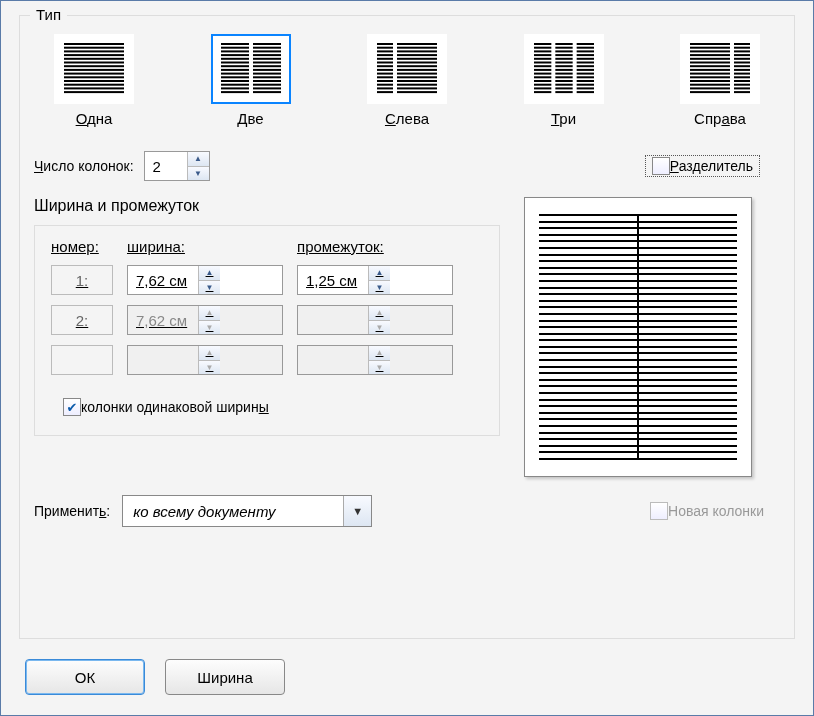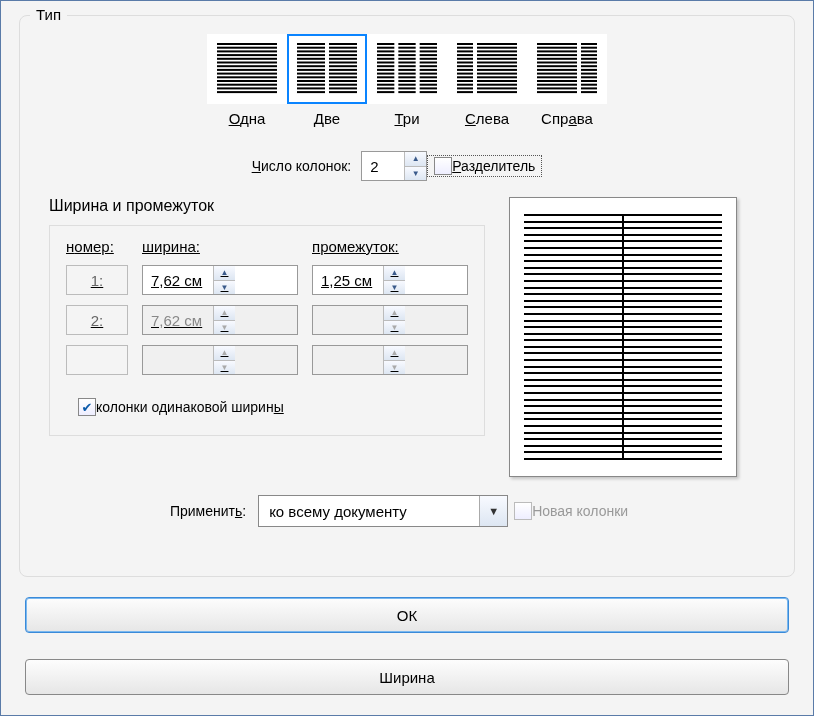--- a/index.html
+++ b/index.html
@@ -65,26 +65,25 @@
   }
   .content {
     flex: 1;
     background: #f4f4f4;
     padding: 14px 18px;
     display: flex;
     flex-direction: column;
   }
   .fieldset {
     border: 1px solid #ddd;
-    border-radius: 8px;
+    border-radius: 0;
     padding: 18px 14px 14px 14px;
     margin-bottom: 0;
     position: relative;
     background: #f4f4f4;
-    align-items: center;
   }
   .fieldset-label {
     position: absolute;
     top: -10px;
     left: 10px;
     background: #f4f4f4;
     padding: 0 6px;
     font-size: 15px;
   }
   .main-fieldset {
@@ -262,20 +261,21 @@
     justify-content: space-between;
     padding: 18px 10px 0 0;
   }
   .apply-left { display: flex; align-items: center; gap: 12px; }
   .combo {
     display: inline-flex;
     border: 1px solid #888;
     height: 32px;
     background: #fff;
     min-width: 250px;
+    font-style: italic;
   }
   .combo-text {
     flex: 1;
     padding: 0 10px;
     display: flex;
     align-items: center;
     font-size: 15px;
   }
   .combo-btn {
     width: 28px;
@@ -283,24 +283,23 @@
     background: linear-gradient(to bottom,#f8faff,#dde6f2);
     display: flex;
     align-items: center;
     justify-content: center;
     color: #333;
     font-size: 11px;
   }
 
   .buttons-row {
     display: flex;
-    justify-content: center;
-    gap: 26px;
+    justify-content: flex-start;
+    gap: 20px;
     padding: 20px 6px 6px 6px;
-    flex-direction: column;
   }
   .btn {
     min-width: 120px;
     height: 36px;
     border: 1px solid #888;
     background: linear-gradient(to bottom, #fdfdfd, #e6e6e6);
     border-radius: 4px;
     font-size: 15px;
     cursor: pointer;
     display: flex;
@@ -370,20 +369,55 @@
                 <rect x="32" y="25.900000000000002" width="28" height="2" fill="#000"></rect>
                 <rect x="32" y="29.6" width="28" height="2" fill="#000"></rect>
                 <rect x="32" y="33.300000000000004" width="28" height="2" fill="#000"></rect>
                 <rect x="32" y="37" width="28" height="2" fill="#000"></rect>
                 <rect x="32" y="40.7" width="28" height="2" fill="#000"></rect>
                 <rect x="32" y="44.400000000000006" width="28" height="2" fill="#000"></rect>
                 <rect x="32" y="48.1" width="28" height="2" fill="#000"></rect>
               </svg>
             </div>
             <div class="type-lbl"><span class="underline">Д</span>ве</div>
+          </div>
+          <div class="type-item">
+            <div class="type-icon">
+              <svg class="col-svg" viewBox="0 0 60 52">
+                <rect x="0" y="0" width="16.000000000000004" height="2" fill="#000"></rect>
+                <rect x="0" y="3.7" width="16.000000000000004" height="2" fill="#000"></rect>
+                <rect x="0" y="7.4" width="16.000000000000004" height="2" fill="#000"></rect>
+                <rect x="0" y="11.100000000000001" width="16.000000000000004" height="2" fill="#000"></rect>
+                <rect x="0" y="14.8" width="16.000000000000004" height="2" fill="#000"></rect>
+                <rect x="0" y="18.5" width="16.000000000000004" height="2" fill="#000"></rect>
+                <rect x="0" y="22.200000000000003" width="16.000000000000004" height="2" fill="#000"></rect>
+                <rect x="0" y="25.900000000000002" width="16.000000000000004" height="2" fill="#000"></rect>
+                <rect x="0" y="29.6" width="16.000000000000004" height="2" fill="#000"></rect>
+                <rect x="0" y="33.300000000000004" width="16.000000000000004" height="2" fill="#000"></rect>
+                <rect x="0" y="37" width="16.000000000000004" height="2" fill="#000"></rect>
+                <rect x="0" y="40.7" width="16.000000000000004" height="2" fill="#000"></rect>
+                <rect x="0" y="44.400000000000006" width="16.000000000000004" height="2" fill="#000"></rect>
+                <rect x="0" y="48.1" width="16.000000000000004" height="2" fill="#000"></rect>
+                <rect x="20.000000000000004" y="0" width="40" height="2" fill="#000"></rect>
+                <rect x="20.000000000000004" y="3.7" width="40" height="2" fill="#000"></rect>
+                <rect x="20.000000000000004" y="7.4" width="40" height="2" fill="#000"></rect>
+                <rect x="20.000000000000004" y="11.100000000000001" width="40" height="2" fill="#000"></rect>
+                <rect x="20.000000000000004" y="14.8" width="40" height="2" fill="#000"></rect>
+                <rect x="20.000000000000004" y="18.5" width="40" height="2" fill="#000"></rect>
+                <rect x="20.000000000000004" y="22.200000000000003" width="40" height="2" fill="#000"></rect>
+                <rect x="20.000000000000004" y="25.900000000000002" width="40" height="2" fill="#000"></rect>
+                <rect x="20.000000000000004" y="29.6" width="40" height="2" fill="#000"></rect>
+                <rect x="20.000000000000004" y="33.300000000000004" width="40" height="2" fill="#000"></rect>
+                <rect x="20.000000000000004" y="37" width="40" height="2" fill="#000"></rect>
+                <rect x="20.000000000000004" y="40.7" width="40" height="2" fill="#000"></rect>
+                <rect x="20.000000000000004" y="44.400000000000006" width="40" height="2" fill="#000"></rect>
+                <rect x="20.000000000000004" y="48.1" width="40" height="2" fill="#000"></rect>
+              </svg>
+            </div>
+            <div class="type-lbl"><span class="underline">С</span>лева</div>
           </div>
           <div class="type-item">
             <div class="type-icon">
               <svg class="col-svg" viewBox="0 0 60 52">
                 <rect x="0" y="0" width="17.333333333333332" height="2" fill="#000"></rect>
                 <rect x="0" y="3.7" width="17.333333333333332" height="2" fill="#000"></rect>
                 <rect x="0" y="7.4" width="17.333333333333332" height="2" fill="#000"></rect>
                 <rect x="0" y="11.100000000000001" width="17.333333333333332" height="2" fill="#000"></rect>
                 <rect x="0" y="14.8" width="17.333333333333332" height="2" fill="#000"></rect>
                 <rect x="0" y="18.5" width="17.333333333333332" height="2" fill="#000"></rect>
@@ -423,55 +457,20 @@
                 <rect x="42.666666666666664" y="40.7" width="17.333333333333332" height="2" fill="#000"></rect>
                 <rect x="42.666666666666664" y="44.400000000000006" width="17.333333333333332" height="2" fill="#000"></rect>
                 <rect x="42.666666666666664" y="48.1" width="17.333333333333332" height="2" fill="#000"></rect>
               </svg>
             </div>
             <div class="type-lbl"><span class="underline">Т</span>ри</div>
           </div>
           <div class="type-item">
             <div class="type-icon">
               <svg class="col-svg" viewBox="0 0 60 52">
-                <rect x="0" y="0" width="16.000000000000004" height="2" fill="#000"></rect>
-                <rect x="0" y="3.7" width="16.000000000000004" height="2" fill="#000"></rect>
-                <rect x="0" y="7.4" width="16.000000000000004" height="2" fill="#000"></rect>
-                <rect x="0" y="11.100000000000001" width="16.000000000000004" height="2" fill="#000"></rect>
-                <rect x="0" y="14.8" width="16.000000000000004" height="2" fill="#000"></rect>
-                <rect x="0" y="18.5" width="16.000000000000004" height="2" fill="#000"></rect>
-                <rect x="0" y="22.200000000000003" width="16.000000000000004" height="2" fill="#000"></rect>
-                <rect x="0" y="25.900000000000002" width="16.000000000000004" height="2" fill="#000"></rect>
-                <rect x="0" y="29.6" width="16.000000000000004" height="2" fill="#000"></rect>
-                <rect x="0" y="33.300000000000004" width="16.000000000000004" height="2" fill="#000"></rect>
-                <rect x="0" y="37" width="16.000000000000004" height="2" fill="#000"></rect>
-                <rect x="0" y="40.7" width="16.000000000000004" height="2" fill="#000"></rect>
-                <rect x="0" y="44.400000000000006" width="16.000000000000004" height="2" fill="#000"></rect>
-                <rect x="0" y="48.1" width="16.000000000000004" height="2" fill="#000"></rect>
-                <rect x="20.000000000000004" y="0" width="40" height="2" fill="#000"></rect>
-                <rect x="20.000000000000004" y="3.7" width="40" height="2" fill="#000"></rect>
-                <rect x="20.000000000000004" y="7.4" width="40" height="2" fill="#000"></rect>
-                <rect x="20.000000000000004" y="11.100000000000001" width="40" height="2" fill="#000"></rect>
-                <rect x="20.000000000000004" y="14.8" width="40" height="2" fill="#000"></rect>
-                <rect x="20.000000000000004" y="18.5" width="40" height="2" fill="#000"></rect>
-                <rect x="20.000000000000004" y="22.200000000000003" width="40" height="2" fill="#000"></rect>
-                <rect x="20.000000000000004" y="25.900000000000002" width="40" height="2" fill="#000"></rect>
-                <rect x="20.000000000000004" y="29.6" width="40" height="2" fill="#000"></rect>
-                <rect x="20.000000000000004" y="33.300000000000004" width="40" height="2" fill="#000"></rect>
-                <rect x="20.000000000000004" y="37" width="40" height="2" fill="#000"></rect>
-                <rect x="20.000000000000004" y="40.7" width="40" height="2" fill="#000"></rect>
-                <rect x="20.000000000000004" y="44.400000000000006" width="40" height="2" fill="#000"></rect>
-                <rect x="20.000000000000004" y="48.1" width="40" height="2" fill="#000"></rect>
-              </svg>
-            </div>
-            <div class="type-lbl"><span class="underline">С</span>лева</div>
-          </div>
-          <div class="type-item">
-            <div class="type-icon">
-              <svg class="col-svg" viewBox="0 0 60 52">
                 <rect x="0" y="0" width="40" height="2" fill="#000"></rect>
                 <rect x="0" y="3.7" width="40" height="2" fill="#000"></rect>
                 <rect x="0" y="7.4" width="40" height="2" fill="#000"></rect>
                 <rect x="0" y="11.100000000000001" width="40" height="2" fill="#000"></rect>
                 <rect x="0" y="14.8" width="40" height="2" fill="#000"></rect>
                 <rect x="0" y="18.5" width="40" height="2" fill="#000"></rect>
                 <rect x="0" y="22.200000000000003" width="40" height="2" fill="#000"></rect>
                 <rect x="0" y="25.900000000000002" width="40" height="2" fill="#000"></rect>
                 <rect x="0" y="29.6" width="40" height="2" fill="#000"></rect>
                 <rect x="0" y="33.300000000000004" width="40" height="2" fill="#000"></rect>

